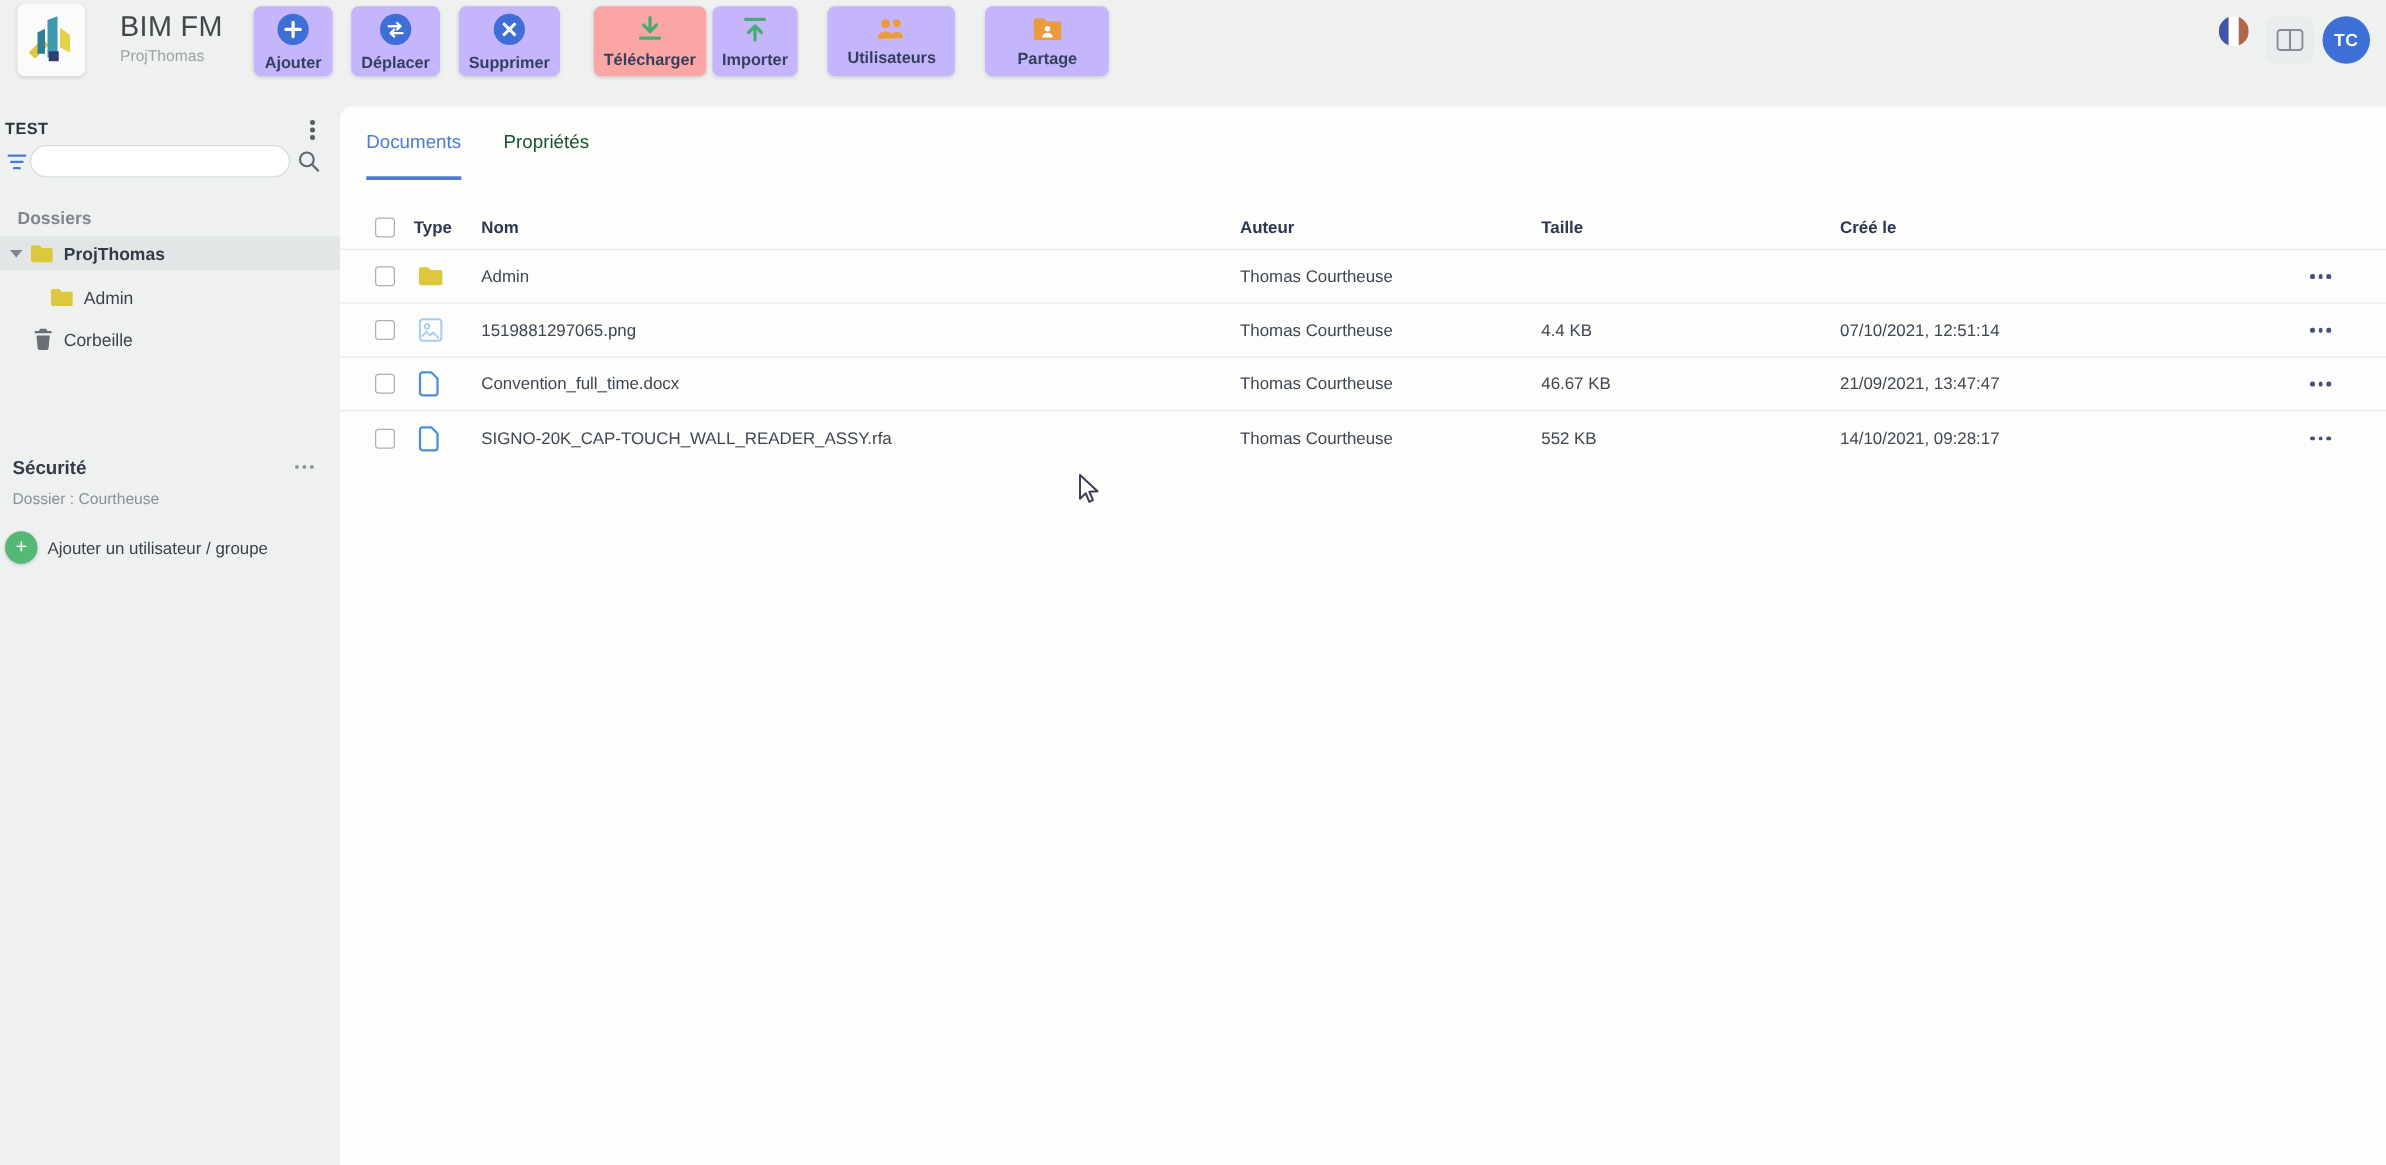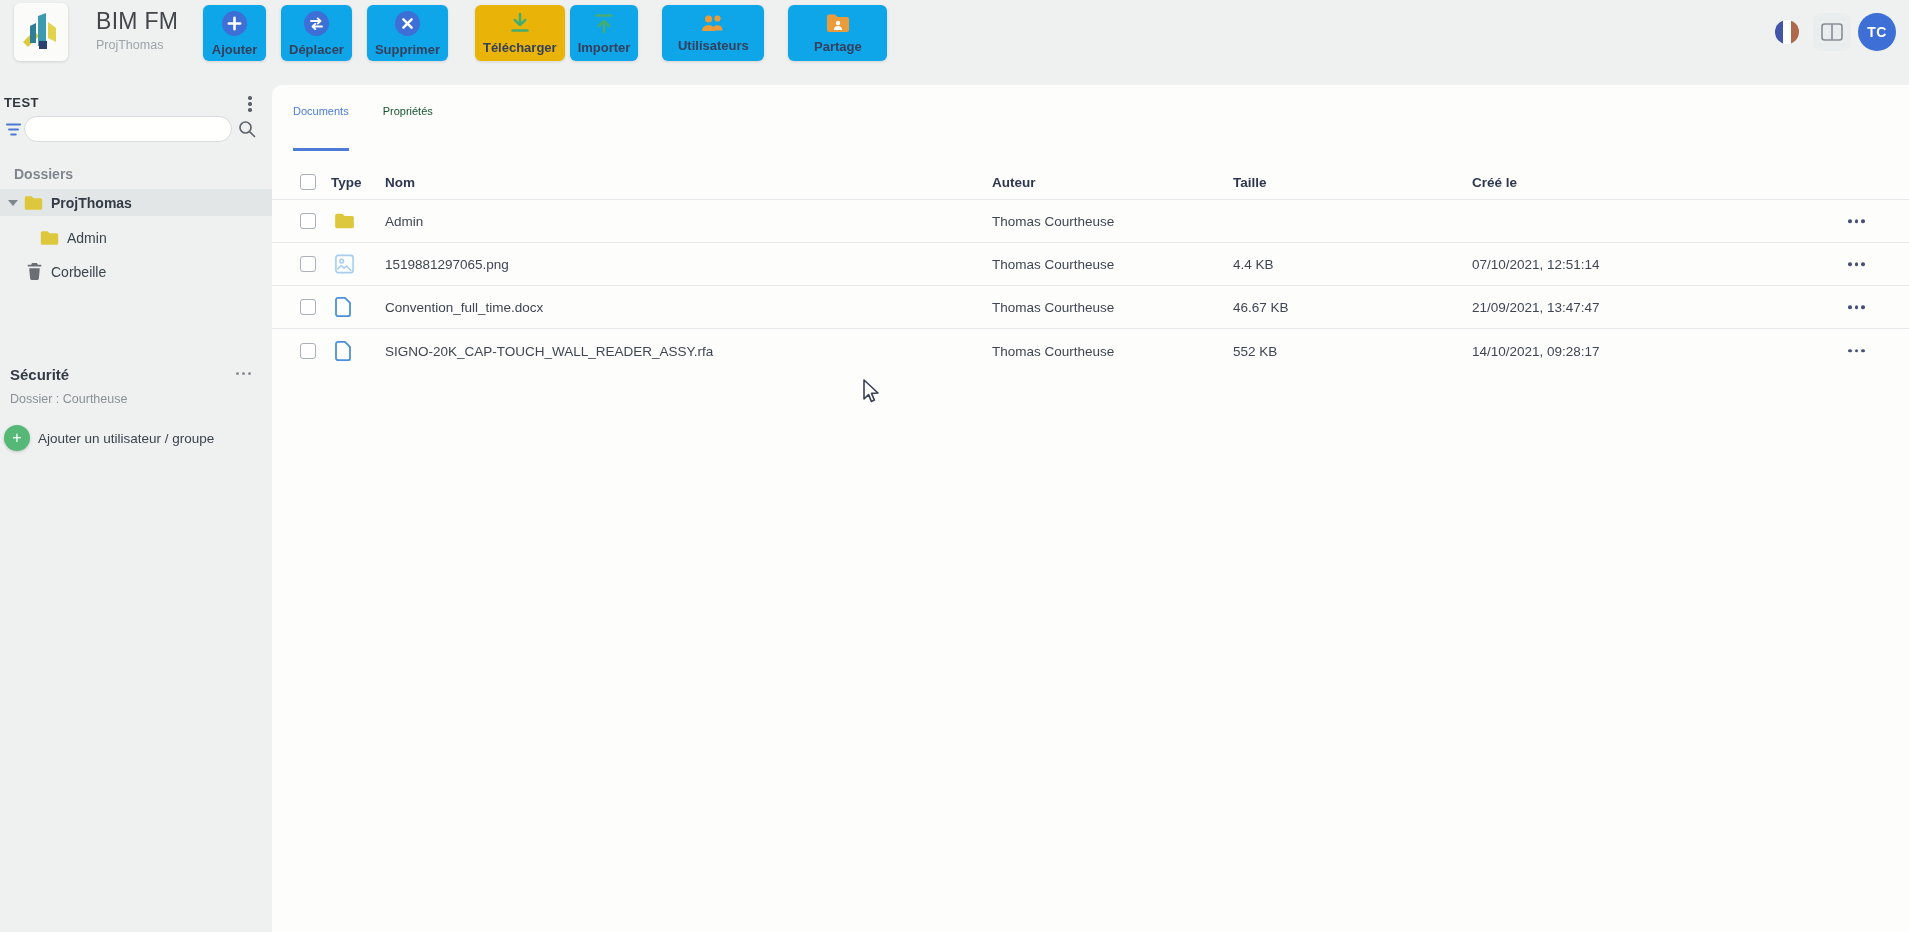--- a/index.html
+++ b/index.html
@@ -11,27 +11,27 @@
     color:#3f4653;
   }
   
   .topbar { position:absolute; top:0; left:0; right:0; height:85px; display:flex; align-items:flex-start; }
   .logo-tile { margin:3px 0 0 14px; width:54px; height:58px; background:#fbfbf9; border-radius:6px;
                box-shadow:0 1px 3px rgba(60,64,67,.18); display:flex; align-items:center; justify-content:center; cursor:pointer; }
   .title-block { margin:8px 0 0 28px; width:92px; }
   .app-title { font-size:23px; color:#42464b; letter-spacing:.3px; white-space:nowrap; }
   .app-subtitle { font-size:12.5px; color:#9da3a9; margin-top:3px; }
   .toolbar { display:flex; margin:5px 0 0 15px; align-items:flex-start; }
-  .tb-btn { height:56px; background:#0ea5e9; border-radius:6px; box-shadow:0 1px 3px rgba(60,64,67,.16);
+  .tb-btn { height:56px; background:#c4b5fd; border-radius:6px; box-shadow:0 1px 3px rgba(60,64,67,.16);
             display:flex; flex-direction:column; align-items:center; justify-content:center; gap:5px; cursor:pointer; padding:0 8px; }
   .tb-btn .lbl { font-size:13px; font-weight:bold; color:#35405c; white-space:nowrap; }
   .w63{min-width:63px} .w77{min-width:77px} .w68{min-width:68px} .w102{min-width:102px} .w99{min-width:99px}
   .ml15{margin-left:15px} .ml27{margin-left:27px} .ml5{margin-left:5px} .ml24{margin-left:24px} .ml10{margin-left:24px}
-  .tb-btn.pressed { background:#eab308; }
-  .top-right { margin-left:auto; margin-top:13px; margin-right:13px; display:flex; align-items:center; }
+  .tb-btn.pressed { background:#fca5a5; }
+  .top-right { margin-left:auto; margin-top:13px; margin-right:13px; display:flex; }
   .flag { width:24px; height:24px; border-radius:50%; overflow:hidden; display:flex; cursor:pointer; }
   .flag i { flex:1; } .flag i:nth-child(1){background:#4156a8} .flag i:nth-child(2){background:#fff} .flag i:nth-child(3){background:#b0684c}
   .split-btn { margin-left:14px; width:38px; height:38px; border-radius:8px; background:#e9eded; display:flex; align-items:center; justify-content:center; cursor:pointer; }
   .avatar { margin-left:7px; width:38px; height:38px; border-radius:50%; background:#3d6fd6; color:#fff;
             font-size:14px; font-weight:bold; letter-spacing:.5px; display:flex; align-items:center; justify-content:center; cursor:pointer; }
   
   .sidebar { position:absolute; top:85px; left:0; width:272px; bottom:0; }
   .proj-label { position:absolute; left:4px; top:10px; font-size:13px; font-weight:bold; color:#30363d; letter-spacing:.4px; }
   .kebab-v { position:absolute; left:242px; top:8px; width:16px; height:22px; display:flex; flex-direction:column; align-items:center; justify-content:center; gap:2.5px; cursor:pointer; }
   .kebab-v i { width:3.5px; height:3.5px; border-radius:50%; background:#5a6069; }
@@ -49,21 +49,21 @@
   .dots-h-side { position:absolute; left:236px; top:287px; display:flex; gap:3px; cursor:pointer; }
   .dots-h-side i { width:3px; height:3px; border-radius:50%; background:#8b9197; }
   .sec-folder { position:absolute; left:10px; top:307px; font-size:12.5px; color:#8a9096; }
   .add-user { position:absolute; left:4px; top:340px; display:flex; align-items:center; cursor:pointer; }
   .add-circle { width:26px; height:26px; border-radius:50%; background:#55b877; color:#fff; font-size:16px;
                 display:flex; align-items:center; justify-content:center; box-shadow:0 1px 3px rgba(60,64,67,.25); }
   .add-user .lbl { margin-left:8px; font-size:13.5px; color:#3b434d; }
   
   .main { position:absolute; left:272px; top:85px; right:0; bottom:0; background:#fdfdfb; border-top-left-radius:10px; }
   .tabs { padding:20px 0 0 21px; display:inline-flex; gap:34px; }
-  .tab { font-size:11px; padding-bottom:31px; cursor:pointer; }
+  .tab { font-size:15px; padding-bottom:19px; cursor:pointer; }
   .tab.active { color:#4b7bd7; border-bottom:3px solid #4b7bd7; }
   .tab.inactive { color:#14532d; }
   .table { position:absolute; top:80px; left:0; right:0; }
   .thead { position:relative; height:35px; border-bottom:1px solid #e9eaeb; }
   .trow { position:relative; height:43px; border-bottom:1px solid #e9eaeb; }
   .trow:last-child { border-bottom:none; }
   .cell { position:absolute; top:50%; transform:translateY(-50%); font-size:13.5px; color:#3f4653; white-space:nowrap; }
   .hcell { font-weight:bold; color:#2d3850; }
   .cb { appearance:none; -webkit-appearance:none; width:16px; height:16px; border:1.5px solid #a9b0b8; border-radius:3px; background:#fff; cursor:pointer; display:block; }
   .dots-h { display:flex; gap:3px; cursor:pointer; }

